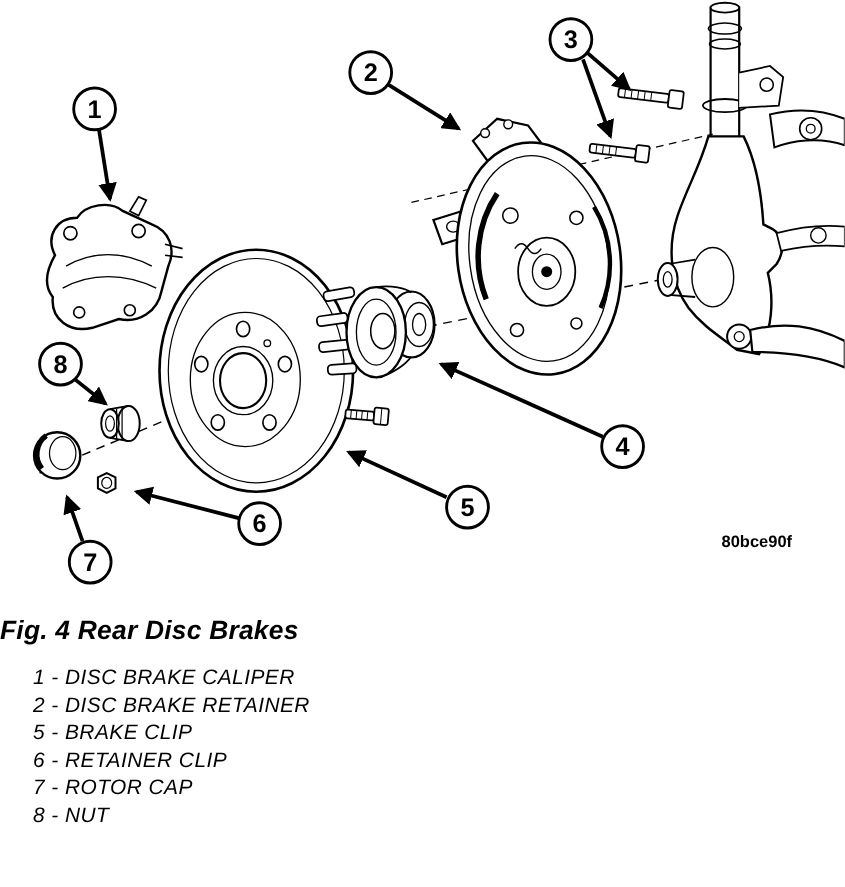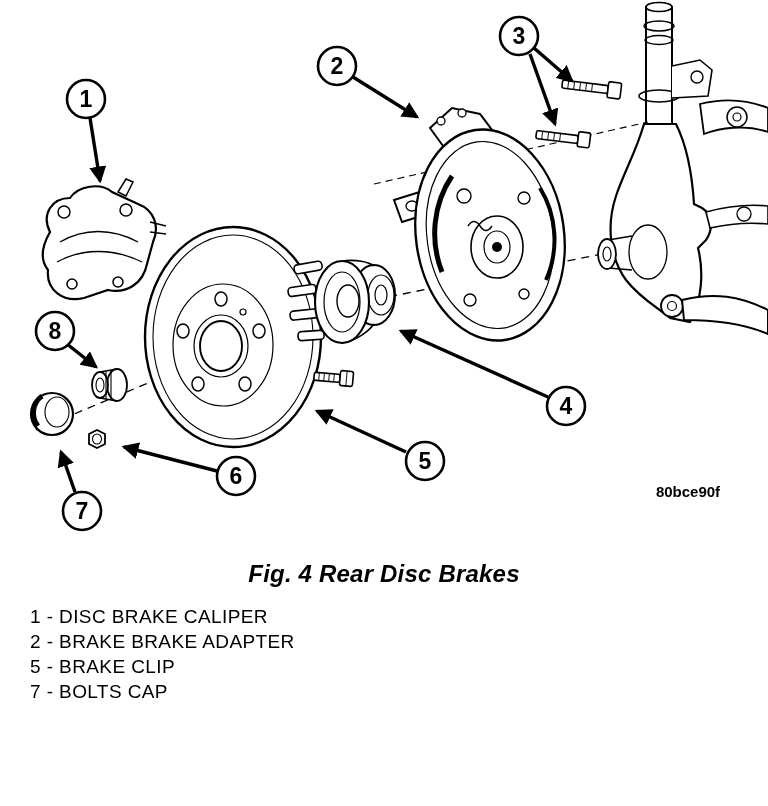--- a/index.html
+++ b/index.html
@@ -5,28 +5,28 @@
   * { margin:0; padding:0; box-sizing:border-box; }
   html,body { background:#ffffff; }
   body {
     width:768px; height:806px;
     font-family:"Liberation Sans", sans-serif;
     color:#000; overflow:hidden;
   }
   .figure-area { position:relative; width:768px; height:546px; }
   .figure-area svg { display:block; }
   .caption {
-    text-align:center;
+    text-align:left;
     font-size:24px;
     font-weight:bold;
     font-style:italic;
     margin-top:14px;
     letter-spacing:.2px;
   }
-  .legend { margin:16px 0 0 30px; }
+  .legend { margin:16px 0 0 30px;font-style:italic; }
   .legend-row {
     font-size:19px;
     line-height:25px;
     letter-spacing:.4px;
     white-space:pre;
   }
   .callout-num {
     font-family:"Liberation Sans", sans-serif;
     font-size:23px; font-weight:bold;
   }
@@ -221,16 +221,18 @@
     </g>
 
     <text class="watermark-text" x="688" y="497" text-anchor="middle" fill="#000">80bce90f</text>
   </svg>
 </div>
 
 <div class="caption">Fig. 4 Rear Disc Brakes</div>
 
 <div class="legend">
   <div class="legend-row"><span>1</span><span> - </span><span>DISC BRAKE CALIPER</span></div>
-  <div class="legend-row"><span>2</span><span> - </span><span>BRAKE BRAKE ADAPTER</span></div>
+  <div class="legend-row"><span>2</span><span> - </span><span>DISC BRAKE RETAINER</span></div>
   <div class="legend-row"><span>5</span><span> - </span><span>BRAKE CLIP</span></div>
-  <div class="legend-row"><span>7</span><span> - </span><span>BOLTS CAP</span></div>
+  <div class="legend-row"><span>6</span><span> - </span><span>RETAINER CLIP</span></div>
+  <div class="legend-row"><span>7</span><span> - </span><span>ROTOR CAP</span></div>
+  <div class="legend-row"><span>8</span><span> - </span><span>NUT</span></div>
 </div>
 
 </body></html>

